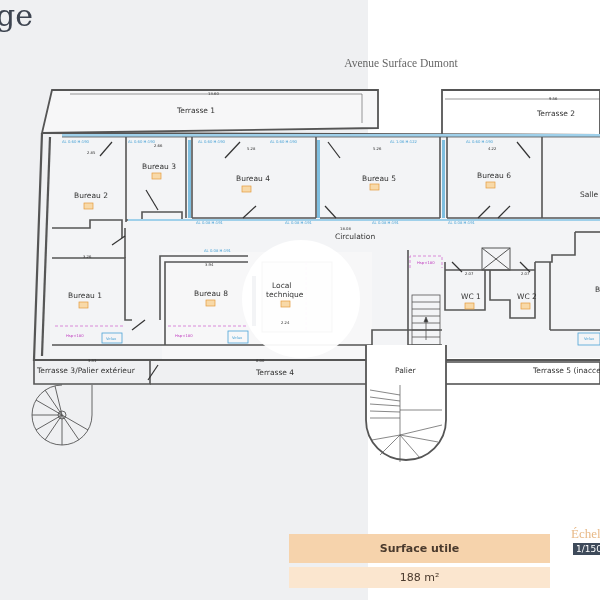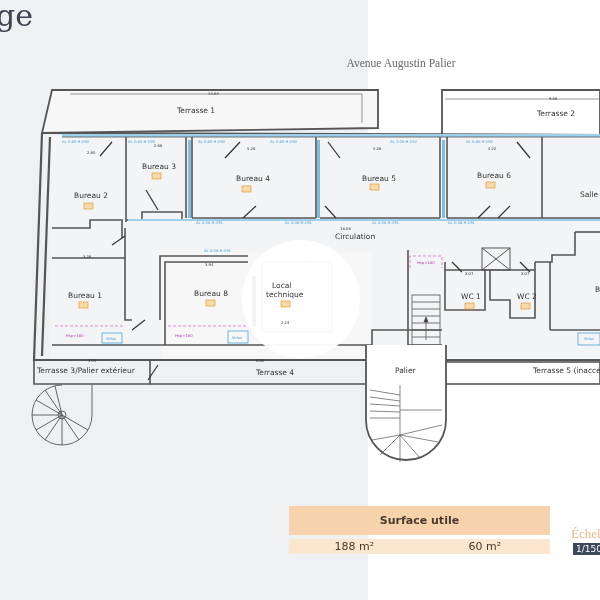--- a/index.html
+++ b/index.html
@@ -6,37 +6,37 @@
   body{width:600px;height:600px;position:relative;overflow:hidden;background:#ffffff;font-family:"Liberation Sans",sans-serif;}
   .left-panel{position:absolute;left:0;top:0;width:368px;height:600px;background:#eff0f2;}
   .right-panel{position:absolute;left:368px;top:0;width:232px;height:600px;background:#ffffff;}
   .page-title{position:absolute;left:-4px;top:-2px;font-family:"DejaVu Serif",serif;font-size:30px;color:#3d4450;letter-spacing:0px;}
   .street{position:absolute;left:296px;top:57px;width:210px;text-align:center;font-family:"Liberation Serif",serif;font-size:11.5px;color:#666;}
   svg.plan{position:absolute;left:0;top:0;}
   .room-label{font-family:"DejaVu Sans",sans-serif;font-size:7.5px;fill:#333;}
   .dim-label{font-family:"DejaVu Sans",sans-serif;font-size:3.8px;fill:#333;}
   .win-label{font-family:"DejaVu Sans",sans-serif;font-size:3.8px;fill:#4aa3d6;}
   .hsp-label{font-family:"DejaVu Sans",sans-serif;font-size:3.8px;fill:#c03cc0;}
-  .summary{position:absolute;left:289px;top:506px;width:261px;}
+  .summary{position:absolute;left:289px;top:534px;width:261px;}
   .sum-head{display:flex;background:#f6d3ac;height:29px;align-items:center;}
-  .sum-row{display:flex;background:#fbe6cf;height:15px;align-items:center;margin-top:4px;}
+  .sum-row{display:flex;background:#fbe6cf;height:21px;align-items:center;margin-top:4px;}
   .sum-head span{flex:1;text-align:center;font-family:"DejaVu Sans",sans-serif;font-weight:bold;font-size:11px;color:#4a3a2d;}
   .sum-row span{flex:1;text-align:center;font-family:"DejaVu Sans",sans-serif;font-size:11px;color:#4a3a2d;}
   .scale-title{position:absolute;left:571px;top:526px;font-family:"Liberation Serif",serif;font-size:13px;color:#e8b987;white-space:nowrap;}
   .scale-badge{position:absolute;left:573px;top:543px;background:#3e4a5a;color:#ffffff;font-family:"DejaVu Sans",sans-serif;font-size:9px;padding:1px 3px;white-space:nowrap;}
   .blob{position:absolute;background:#ffffff;border-radius:50%;}
 </style>
 </head>
 <body>
 
 <div class="left-panel"></div>
 <div class="right-panel"></div>
 
 <div class="page-title">ge</div>
-<div class="street">Avenue Augustin Palier</div>
+<div class="street">Avenue Surface Dumont</div>
 
 <svg class="plan" width="600" height="600">
 
   <g>
     <rect x="50" y="133" width="550" height="225" fill="#f3f4f6"></rect>
     <rect x="162" y="252" width="210" height="108" fill="#f7f7f8"></rect>
   </g>
 
   <g>
     <polygon points="52,90 378,90 378,128 42,133" fill="#f7f7f8" stroke="#555" stroke-width="1.8"></polygon>
@@ -274,18 +274,17 @@
   <text class="dim-label" x="281" y="324">2.24</text>
   <rect x="252" y="276" width="4" height="50" fill="#f3f4f6"></rect>
 </svg>
 
 <div class="summary">
   <div class="sum-head">
     <span>Surface utile</span>
   </div>
   <div class="sum-row">
     <span>188 m²</span>
-    <span>60 m²</span>
   </div>
 </div>
 
 <div class="scale-title">Échelle</div>
 <div class="scale-badge">1/150</div>
 
 </body></html>

